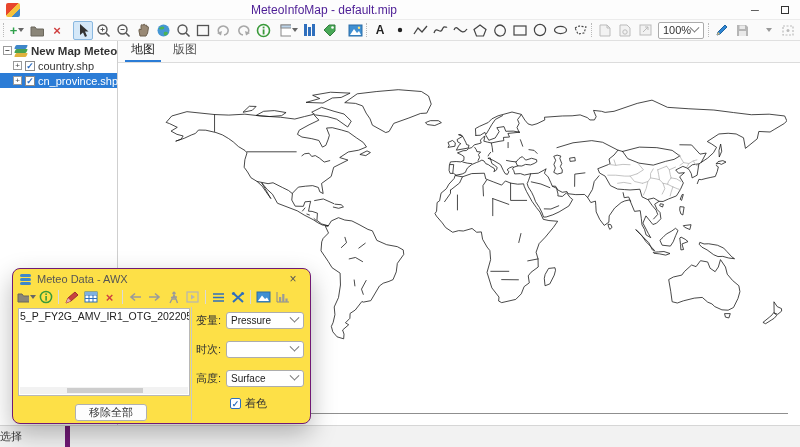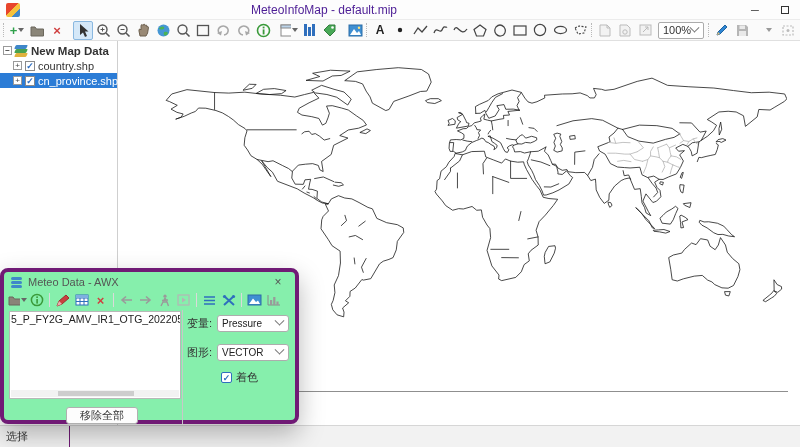--- a/index.html
+++ b/index.html
@@ -67,22 +67,22 @@
   .tab { padding:3px 9px 4px 9px; font-size:12px; color:#555; position:relative; }
   .tab.active { color:#222; }
   .tab.active::after { content:""; position:absolute; left:3px; right:3px; bottom:0;
     height:2px; background:#2b7cd6; }
   .mapcanvas { position:relative; flex:1; background:#fff; overflow:hidden; }
   .worldmap { position:absolute; left:27px; top:15px; }
   .map-bottom-line { position:absolute; left:27px; right:12px; top:350px;
     border-top:1px solid #8f8f8f; }
 
   
-  .dialog { position:absolute; left:0; top:268px; width:299px; height:156px; background:#86efac;
-    border:4px solid #701a75; border-radius:8px; box-shadow:0 10px 26px rgba(0,0,0,.28); z-index:5; }
+  .dialog { position:absolute; left:12px; top:268px; width:299px; height:156px; background:#fde047;
+    border:1px solid #701a75; border-radius:8px; box-shadow:0 10px 26px rgba(0,0,0,.28); z-index:5; }
   .dlg-titlebar { height:18px; display:flex; align-items:center; padding:2px 4px 0 7px; }
   .dlg-icon { width:11px; height:11px; margin-right:6px; position:relative; flex:0 0 auto; }
   .dlg-icon i { position:absolute; left:0; width:11px; height:3px; border-radius:2px;
     background:#3f87c9; display:block; }
   .dlg-icon i:nth-child(1){top:0} .dlg-icon i:nth-child(2){top:4px} .dlg-icon i:nth-child(3){top:8px}
   .dlg-title { flex:1; font-size:11px; color:#555; white-space:nowrap; }
   .dlg-close { width:26px; text-align:center; font-size:12px; color:#555; }
   .dlg-toolbar { height:20px; display:flex; align-items:center; padding:0 4px; }
   .dbtn { width:19px; height:18px; display:flex; align-items:center; justify-content:center; flex:0 0 auto; }
   .dlg-body { position:relative; height:114px; }
@@ -102,21 +102,21 @@
     display:flex; align-items:center; }
   .combo .cval { flex:1; padding-left:4px; font-size:10px; color:#222; white-space:nowrap;
     overflow:hidden; }
   .check-row { display:flex; align-items:center; height:15px; padding-left:34px; }
   .check-box { width:11px; height:11px; border:1px solid #2f6fbd; border-radius:2px; background:#fff;
     color:#2f6fbd; font-size:9px; line-height:10px; text-align:center; font-weight:bold; margin-right:4px; }
 
   
   .statusbar { position:absolute; left:0; right:0; bottom:0; height:22px; background:#f2f2f2;
     border-top:1px solid #d6d6d6; display:flex; align-items:center; font-size:11px; color:#333; }
-  .status-mode { width:70px; padding-left:6px; border-right:1px solid #701a75; height:100%;
+  .status-mode { width:70px; border-right:5px solid #701a75; height:100%;
     display:flex; align-items:center; }
   .status-coords { padding-left:8px; }
 </style>
 </head>
 <body>
 
 <div class="window">
 
   <div class="titlebar">
     <span class="app-icon"></span>
@@ -343,35 +343,39 @@
   <div class="main">
 
     <div class="sidebar">
       <div class="tree-row frame">
         <span class="expander">−</span>
         <span class="frame-icon">
             <i></i>
             <i></i>
             <i></i>
           </span>
-        <span>New Map Data</span>
+        <span>New Map Meteo</span>
       </div>
       <div class="tree-row layer-row">
         <span class="expander">+</span>
         <span class="cbx">✓</span>
         <span>country.shp</span>
       </div>
       <div class="tree-row layer-row selected">
         <span class="expander">+</span>
         <span class="cbx">✓</span>
         <span>cn_province.shp</span>
       </div>
     </div>
 
     <div class="mapwrap">
+      <div class="tabstrip">
+        <span class="tab active">地图</span>
+        <span class="tab">版图</span>
+      </div>
       <div class="mapcanvas">
         <svg class="worldmap" width="642" height="324" viewBox="-180 -90 360 180" preserveAspectRatio="none">
           <g fill="none" stroke="#1a1a1a" stroke-width="0.8" vector-effect="non-scaling-stroke" stroke-linejoin="round" stroke-linecap="round">
             <path vector-effect="non-scaling-stroke" d="M-168,-65.5L-165,-68.9 -156.5,-71.3 -141,-69.7 -133,-69.4 -124,-69.9 -115,-68.9 -104,-68.2 -96,-67.2 -90.5,-68.6 -85.5,-69.8 -82.5,-66.6 -88,-64 -93.5,-61 -94.5,-58.7 -92,-57.2 -86.5,-56.3 -82.5,-55.3 -80.5,-51.6 -78.6,-52.6 -77.4,-55.6 -76.6,-58.2 -78.2,-62.2 -75,-62.4 -69.8,-61.1 -66,-60 -61.5,-56.8 -57.6,-54.2 -55.8,-51.7 -60.2,-49.9 -66,-48.9 -70.8,-45.8 -66.2,-44.4 -70.6,-42.2 -74.2,-40.4 -75.6,-35.3 -81,-31.4 -80.1,-25.8 -82,-26.8 -82.8,-29.2 -86,-30.2 -90,-29.9 -94,-29.4 -97.3,-26 -97.7,-22.2 -95.8,-18.8 -91.2,-18.7 -90.3,-21.2 -87.1,-21.5 -87.6,-19.5 -88.3,-16 -86.3,-15.9 -83.3,-14.9 -83.6,-10.9 -80.9,-8.9 -77.2,-7.9 -80.5,-8.3 -83.1,-9.6 -85.7,-11.3 -90.8,-13.9 -94.6,-16.2 -105.7,-20.4 -108.5,-25.4 -111.5,-28.1 -114.6,-31.8 -112.7,-28.6 -110.2,-24.3 -109.4,-23 -112.3,-27 -114.2,-29.8 -117.1,-32.5 -120.6,-34.6 -122.5,-37.8 -124.4,-40.4 -124,-44.6 -122.8,-48.4 -123.9,-49.7 -127.6,-51.9 -130.5,-54.5 -133.2,-56.4 -136.6,-58.4 -140.2,-59.7 -145.9,-61 -150,-61.1 -151.7,-59.2 -154.1,-58.3 -158,-56.5 -162.8,-54.9 -159.8,-56 -158.6,-57.8 -162.1,-58.7 -165.4,-60.5 -161.9,-62.6 -166.1,-64.6Z"></path>
             <path vector-effect="non-scaling-stroke" d="M-141,-69.7L-141,-60.3M-122.8,-49L-95.2,-49M-92,-46.8L-90.5,-47.9 -88,-48.2 -86.5,-46.4 -84.5,-46.9 -82.2,-45.5 -79.5,-43.3 -76.4,-44.1M-117.1,-32.5L-111,-31.3 -108.2,-31.8 -103,-29.2 -99.5,-27.5 -97.5,-25.9M-90.3,-17.8L-91.7,-16.1M-89.2,-14.4L-87.8,-13.9M-85.2,-11.9L-83.9,-10.7"></path>
             <path vector-effect="non-scaling-stroke" d="M-124.9,-71.1L-121.5,-74.3 -117.7,-74.2 -119.7,-72.2ZM-117.5,-69.3L-113.5,-71.5 -107.5,-71.9 -100.9,-70.8 -103.4,-69.1 -110,-68.6ZM-64.5,-66.2L-68.4,-70 -74,-71.5 -81,-73.7 -86.5,-71 -84.5,-69.5 -78,-68.6 -72.5,-67.1 -66.5,-62.9ZM-89.5,-76.5L-82,-78.6 -86,-80.4 -76,-82.1 -65,-81.6 -70,-79.2 -75,-78.9 -80,-76.2ZM-59.3,-47.6L-55.5,-49.5 -53.6,-48.6 -56,-47Z"></path>
             <path vector-effect="non-scaling-stroke" d="M-45.2,-59.8L-52.5,-63.8 -53.8,-67.3 -56,-70.5 -58,-74.5 -62,-75.9 -68,-76.3 -61,-81.2 -50,-82.5 -38,-83.5 -25,-82.5 -21,-80 -19.5,-75.5 -22,-70.5 -25.5,-70.3 -32,-67.8 -40.5,-64.8 -43,-60.5ZM-22.5,-65.3L-20,-66.3 -15.5,-66.3 -13.8,-65.2 -17.5,-63.6 -21.5,-64.1Z"></path>
             <path vector-effect="non-scaling-stroke" d="M-5.3,-50.1L-4,-52.6 -2.9,-53.5 -4.6,-54.5 -5,-55.8 -1.9,-57.6 -4.2,-58.5 -3,-58.6 -1.8,-57.5 0,-54 0.3,-53 1.7,-52.6 1.3,-51.3ZM-9.9,-51.5L-6.2,-52.1 -6,-54 -7.6,-55.3 -10.1,-54.2 -9.5,-52.8Z"></path>
             <path vector-effect="non-scaling-stroke" d="M-77.2,-7.9L-75.5,-10.6 -71.5,-12.4 -68,-11.1 -64,-10.6 -60,-8.6 -55,-5.9 -52.5,-5.1 -50,0.2 -44.5,2.6 -38.5,3.7 -35.2,5.5 -34.9,8 -38.5,13 -39.1,17.7 -40.9,22 -43.2,23 -46.4,24 -48.5,25.5 -53.4,33.7 -57.5,34.5 -58.4,34.2 -62.1,38.9 -65,40.8 -65.1,43.5 -67.6,46 -65.8,47.1 -69.2,50 -68.4,52.3 -68.6,54.9 -72.3,53.8 -74.7,51 -75.5,48 -74.5,45.8 -73.5,41.5 -73.9,37.2 -71.5,32 -70.4,25 -70.6,18.4 -75.1,15.4 -77.2,12 -81.3,6 -80.9,1 -80.1,-0.9 -77.1,-3.9 -78.8,-7.5Z"></path>
             <path vector-effect="non-scaling-stroke" d="M-69.9,4.2L-67,1.5 -67.9,-1.5M-60.1,4.5L-56.5,1.8M-65.5,10.5L-62,9.7 -58,12M-62.7,22.2L-62.3,25.5M-57.6,30.2L-58.6,27.3 -56,22.5"></path>
@@ -500,23 +504,30 @@
       <div class="remove-btn">移除全部</div>
       <div class="formcol">
         <div class="form-row">
           <span class="form-label">变量:</span>
           <span class="combo">
             <span class="cval">Pressure</span>
             <span class="combo-chev"></span>
             </span>
         </div>
         <div class="form-row">
-          <span class="form-label">图形:</span>
+          <span class="form-label">时次:</span>
           <span class="combo">
-            <span class="cval">VECTOR</span>
+            <span class="cval"></span>
+            <span class="combo-chev"></span>
+            </span>
+        </div>
+        <div class="form-row">
+          <span class="form-label">高度:</span>
+          <span class="combo">
+            <span class="cval">Surface</span>
             <span class="combo-chev"></span>
             </span>
         </div>
         <div class="check-row">
           <span class="check-box">✓</span>
           <span style="font-size:11px">着色</span>
         </div>
       </div>
     </div>
   </div>

